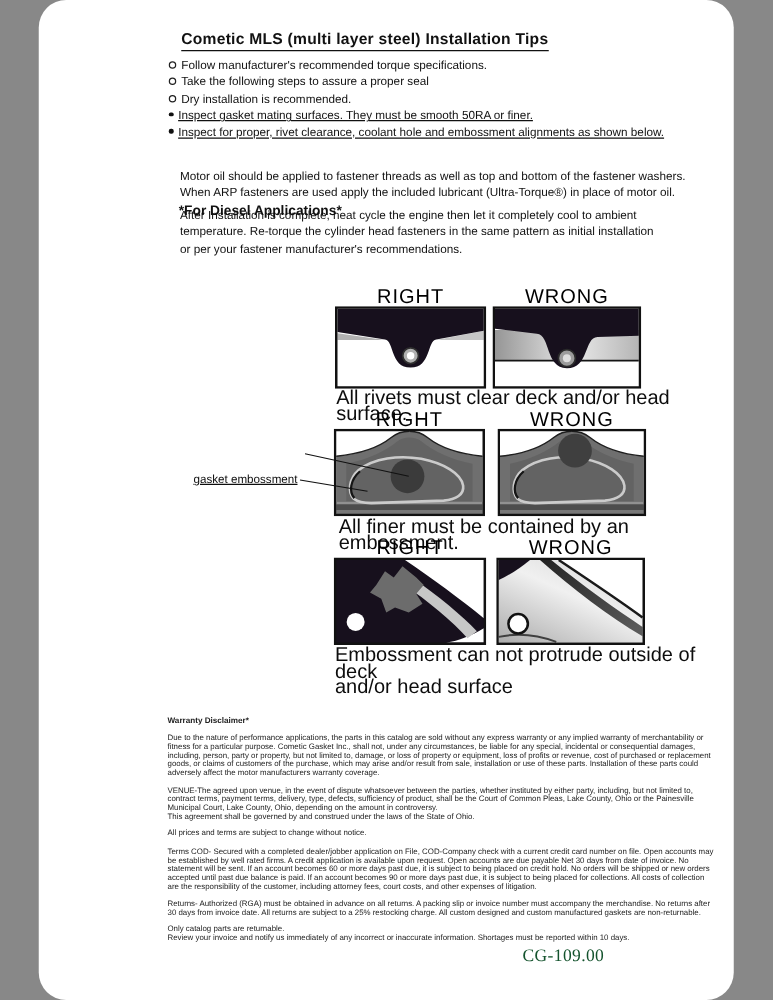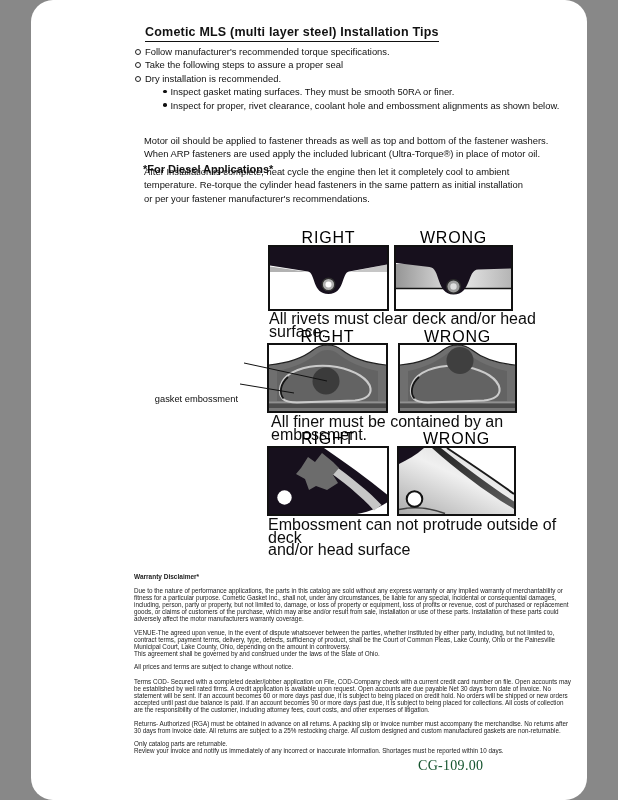--- a/index.html
+++ b/index.html
@@ -14,21 +14,21 @@
   .title{
     font-size:12.5px;font-weight:bold;border-bottom:1.5px solid #111;
     padding-bottom:2px;display:inline-block;letter-spacing:.2px;
   }
   .bullets{font-size:9.4px;line-height:13.4px;}
   .brow{display:flex;align-items:flex-start;}
   .brow .ring{
     width:4px;height:4px;border:1px solid #222;border-radius:50%;
     margin:4px 4px 0 0;flex:none;
   }
-  .brow.sub{margin-left:28px;}
+  .brow.sub{text-decoration:underline;}
   .brow .dot{
     width:3.5px;height:3.5px;background:#111;border-radius:50%;
     margin:4.5px 4px 0 0;flex:none;
   }
   .h2{font-size:11px;font-weight:bold;}
   .body-p{font-size:9.4px;line-height:13.3px;}
   .rw-label{
     font-size:16px;font-weight:500;letter-spacing:.8px;text-align:center;color:#000;
   }
   .caption{font-size:16px;line-height:12.5px;color:#0d0d0d;}
@@ -144,21 +144,21 @@
       <rect x="2" y="58.5" width="115" height="2" fill="#919191"></rect>
       <rect x="2" y="60.5" width="115" height="4.5" fill="#4d4d4d"></rect>
       <rect x="2" y="65" width="115" height="3.5" fill="#787878"></rect>
       <path d="M16,56 C11,51 12,40 20,33 C32,23.5 51,21 69,24 C87,27.5 100,36 101.5,45.5 C102.5,52.5 96,56.5 86,57.5 L30,59.5 C23,59.5 19.5,58.8 16,56 Z" fill="none" stroke="#cbcbcb" stroke-width="2.1"></path>
       <path d="M16.5,55.5 C12,50.5 13,41 21,34" fill="none" stroke="#151515" stroke-width="1.8"></path>
       <circle cx="62" cy="17.5" r="13.5" fill="#3f3f3f"></circle>
       <rect x="1" y="1" width="117" height="68" fill="none" stroke="#111" stroke-width="2"></rect>
     </svg>
   </div>
 
-  <div class="abs ann" style="left:103px;top:394px;width:104px;">gasket embossment</div>
+  <div class="abs ann" style="left:103px;top:378px;width:104px;text-decoration:underline;">gasket embossment</div>
   <svg class="abs" style="left:100px;top:340px;pointer-events:none;" width="220" height="60">
     <line x1="113" y1="23" x2="196" y2="41" stroke="#111" stroke-width="1"></line>
     <line x1="109" y1="44" x2="163" y2="53" stroke="#111" stroke-width="1"></line>
   </svg>
 
   <div class="abs caption" style="left:240px;top:416px;">All finer must be contained by an embossment.</div>
 
   <div class="abs rw-label" style="left:236px;top:430px;width:122px;">RIGHT</div>
   <div class="abs rw-label" style="left:366px;top:430px;width:119px;">WRONG</div>
 

